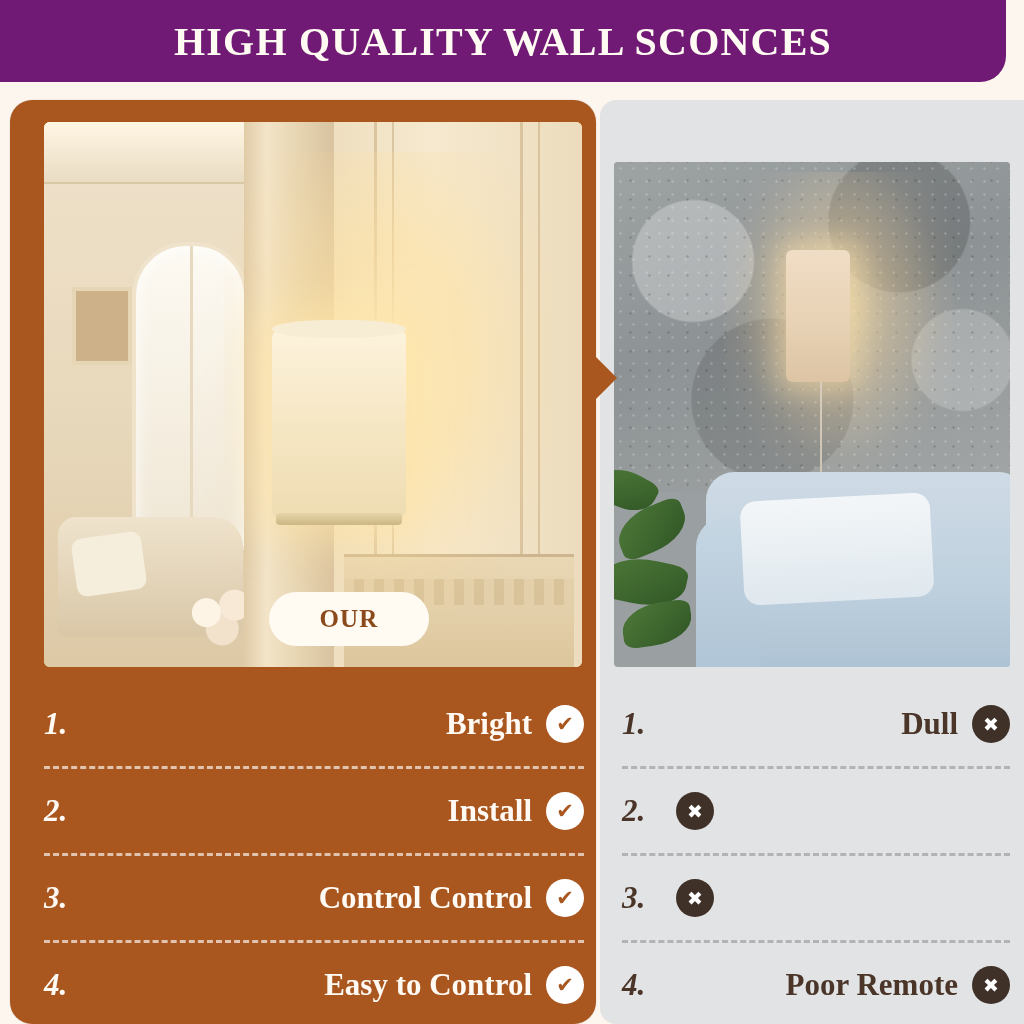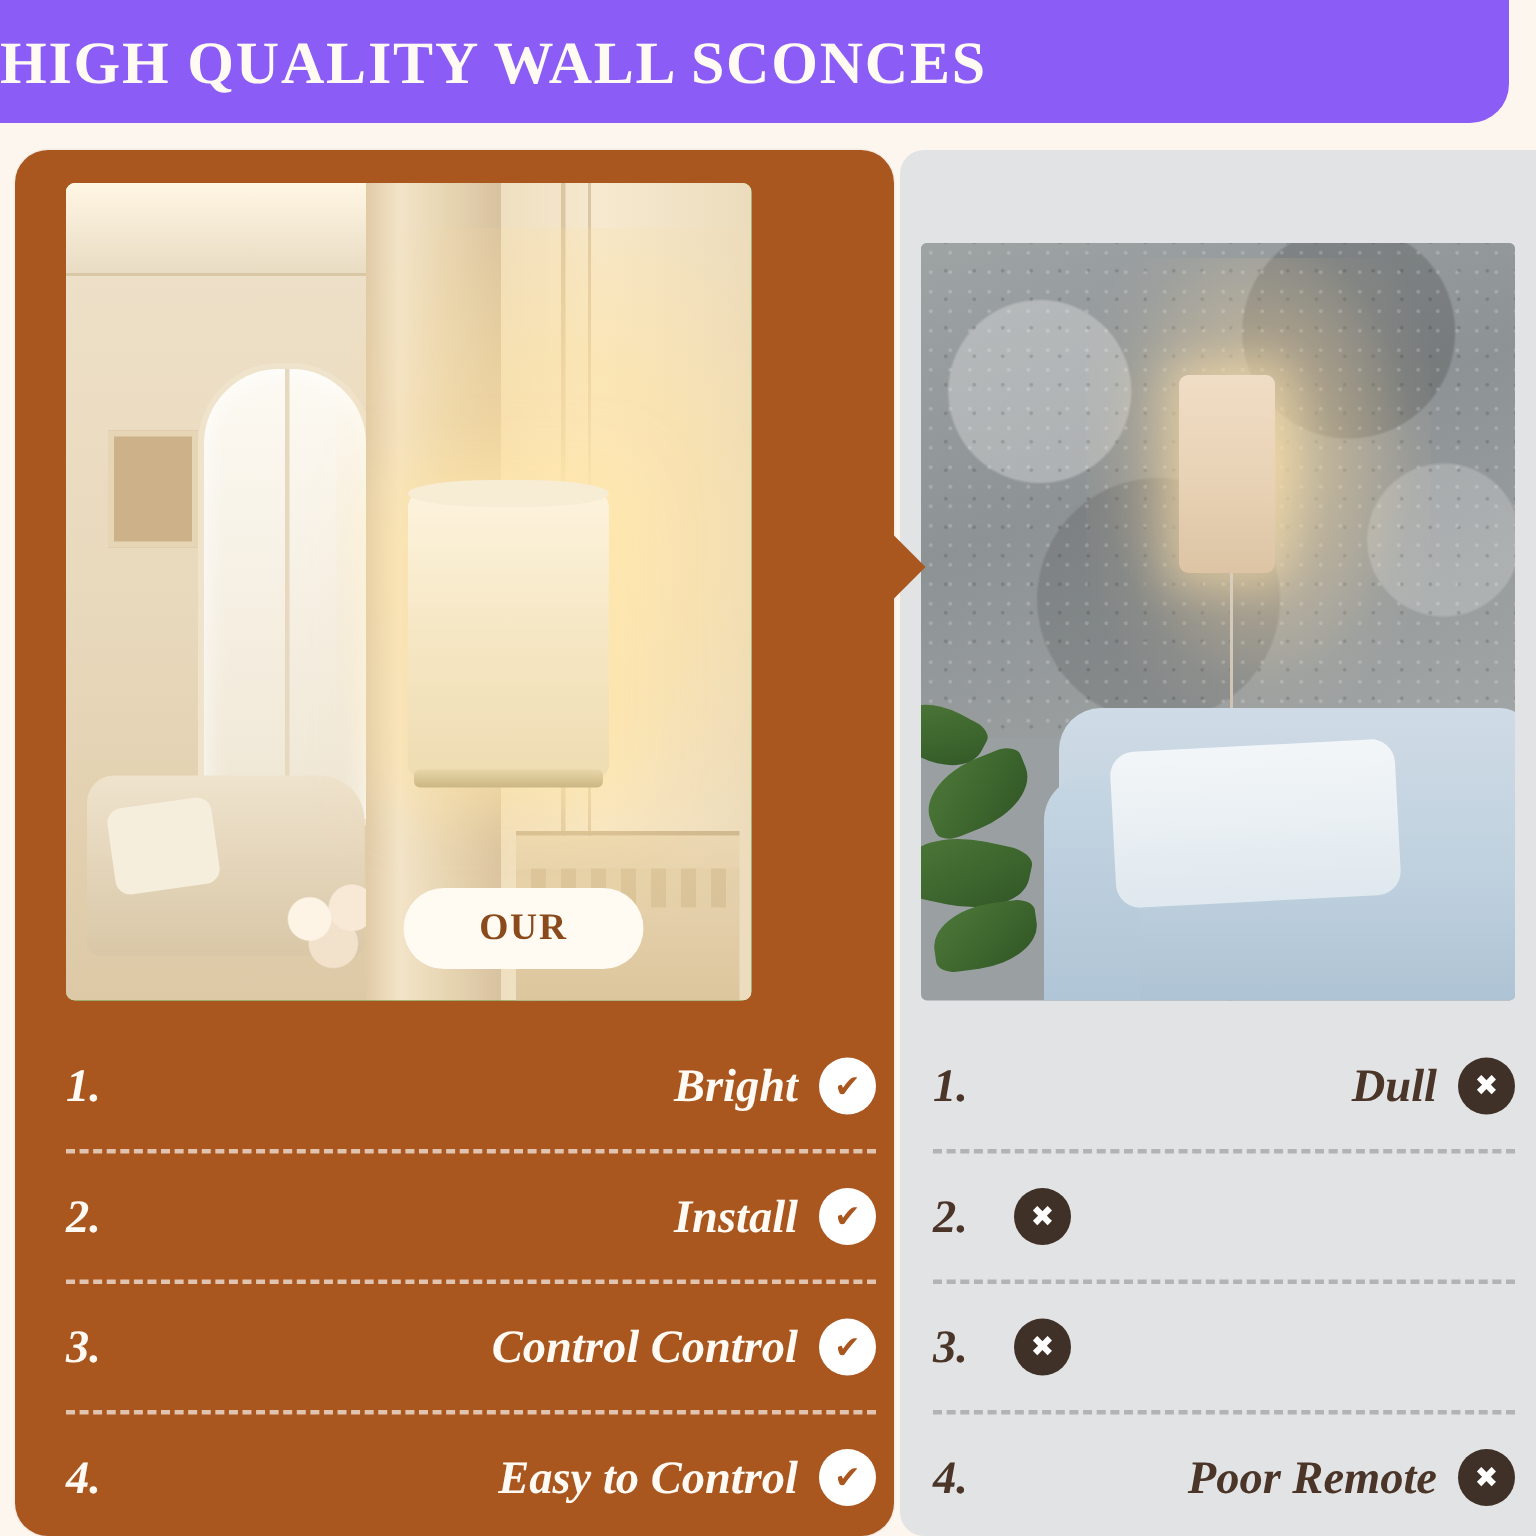--- a/index.html
+++ b/index.html
@@ -15,24 +15,25 @@
     position: relative;
   }
 
   
   .header-bar {
     position: absolute;
     left: 0;
     top: 0;
     width: 1006px;
     height: 82px;
-    background: #8b5cf6;
+    background: #701a75;
     border-bottom-right-radius: 26px;
     display: flex;
     align-items: center;
+    justify-content: center;
   }
   .header-title {
     color: #fffaf2;
     font-family: "Liberation Serif", serif;
     font-weight: bold;
     font-size: 40px;
     letter-spacing: 1.2px;
     text-align: center;
   }
 
@@ -81,25 +82,24 @@
   }
 
   
   .photo {
     position: absolute;
     overflow: hidden;
   }
   .photo-our {
     left: 34px;
     top: 22px;
-    width: 425px;
+    width: 538px;
     height: 545px;
     border-radius: 6px;
-    background: #22c55e;
-    padding-left: 32px;
+    background: #eab308;
   }
   .photo-others {
     left: 14px;
     top: 62px;
     width: 396px;
     height: 505px;
     border-radius: 4px;
     background: #9aa0a2;
   }
 
@@ -330,21 +330,20 @@
     font-weight: bold;
     font-style: italic;
     width: 54px;
   }
   .row-label {
     flex: 1;
     text-align: right;
     font-size: 31px;
     font-weight: bold;
     padding-right: 14px;
-    font-style: italic;
   }
   .our .row-num, .our .row-label { color: #fffaf3; }
   .others .row-num, .others .row-label { color: #4a3528; }
 
   .icon-circle {
     width: 38px;
     height: 38px;
     border-radius: 50%;
     display: flex;
     align-items: center;

